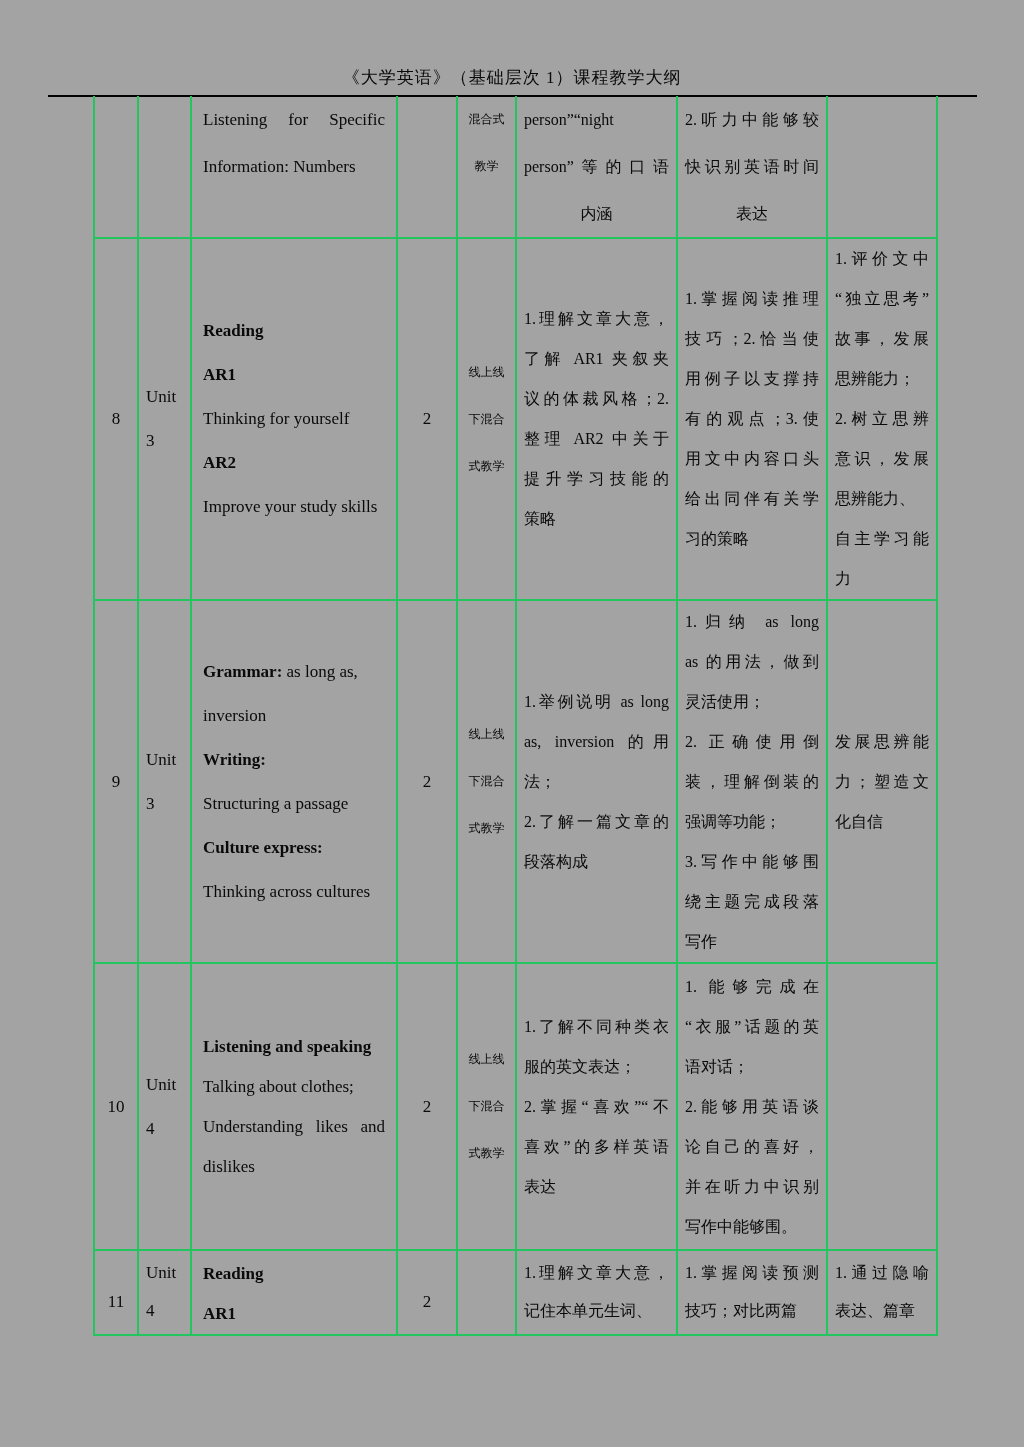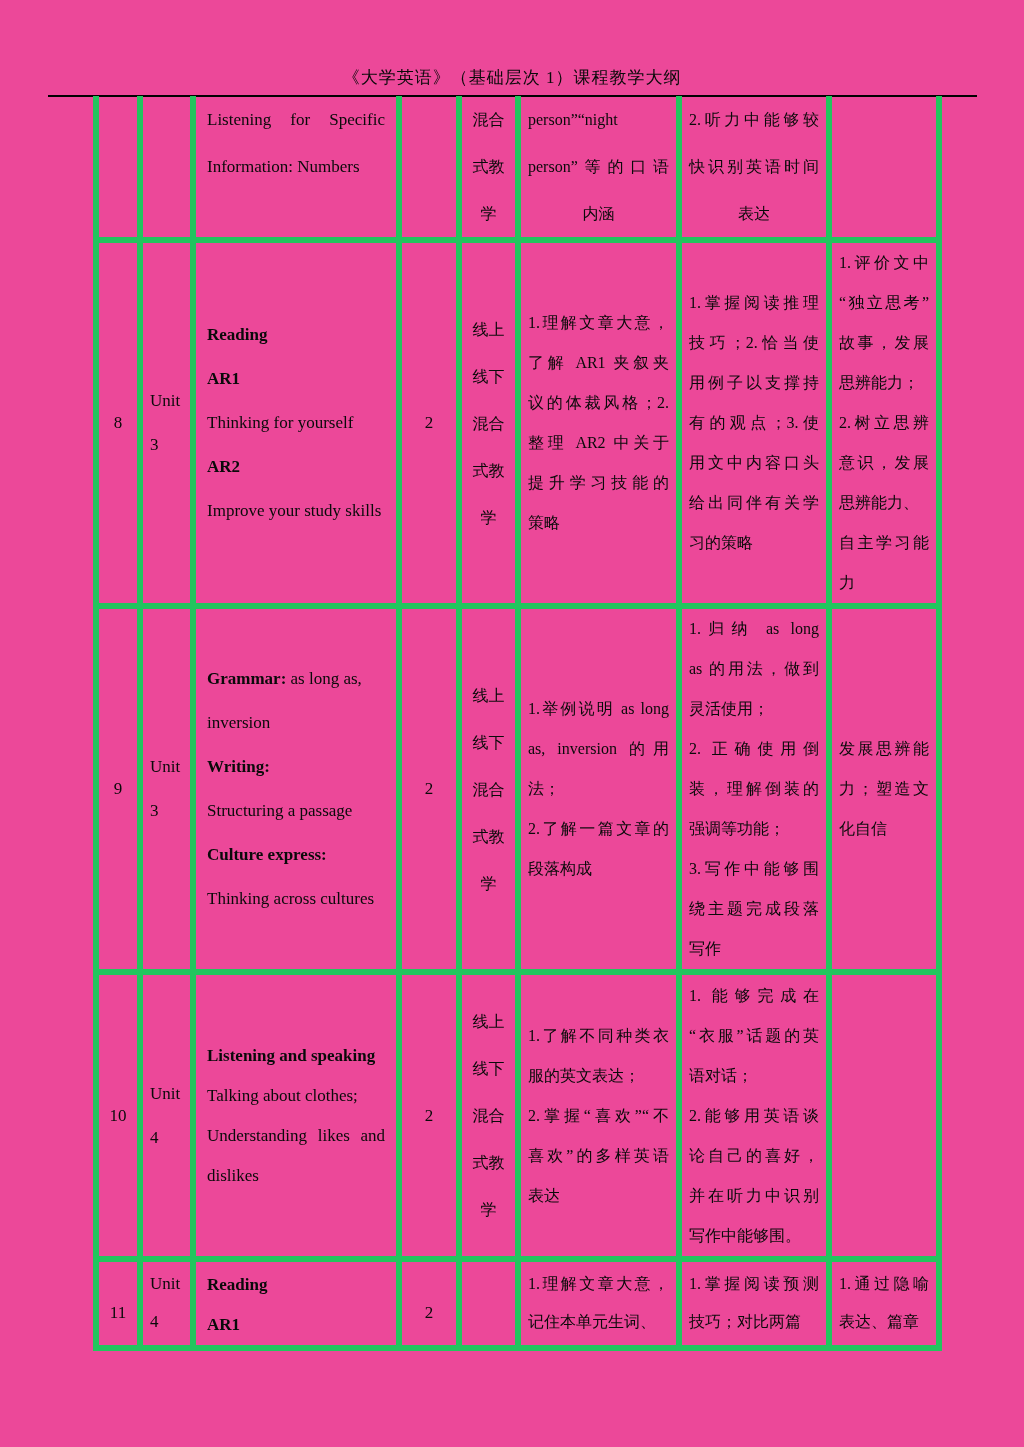--- a/index.html
+++ b/index.html
@@ -1,21 +1,21 @@
 <!DOCTYPE html>
 <html><head>
 <meta charset="utf-8">
 <style>
   * { margin: 0; padding: 0; box-sizing: border-box; }
   html, body { background: #e8e8e8; }
   .page {
     position: relative;
     width: 1024px;
     height: 1447px;
-    background: #ec4899;
+    background: #a3a3a3;
     margin: 0 auto;
     font-family: "Liberation Serif", "DejaVu Serif", serif;
     color: #0a0a0a;
     overflow: hidden;
   }
   .page-title {
     position: absolute;
     top: 66px;
     left: 0;
     width: 100%;
@@ -34,21 +34,21 @@
   }
   table.syllabus {
     position: absolute;
     left: 93px;
     top: 96px;
     border-collapse: collapse;
     table-layout: fixed;
     width: 843px;
   }
   td {
-    border: 6px solid #22c55e;
+    border: 2px solid #22c55e;
     vertical-align: middle;
     padding: 0 7px;
     overflow: hidden;
   }
   tr.r0 td { border-top: none; vertical-align: top; }
   tr.r0 { height: 122px; }
   tr.r1 { height: 359px; }
   tr.r2 { height: 363px; }
   tr.r3 { height: 287px; }
   tr.r4 { height: 74px; }
@@ -66,21 +66,21 @@
   tr.r1 .eline, tr.r2 .eline { line-height: 44px; }
   tr.r0 .eline { line-height: 47px; font-family: Liberation Serif, serif; }
   .eline b { font-weight: bold; }
 
   .cjk-line { font-size: 16px; line-height: 40px; text-align: left; }
   tr.r0 .cjk-line { line-height: 47px; text-align: center; }
   tr.r4 .cjk-line { line-height: 38px; }
   .jline { text-align: justify; text-align-last: justify; }
 
   td.c-method { text-align: center; padding: 0 6px; }
-  .method-text { font-size: 16px; line-height: 47px; display: inline-block; }
+  .method-text { font-size: 12px; line-height: 47px; display: inline-block; }
 
   .page-footer {
     position: absolute;
     top: 1313px;
     left: 0;
     width: 100%;
     text-align: center;
     font-family: "Liberation Sans", "DejaVu Sans", sans-serif;
     font-size: 15px;
     color: #111;

